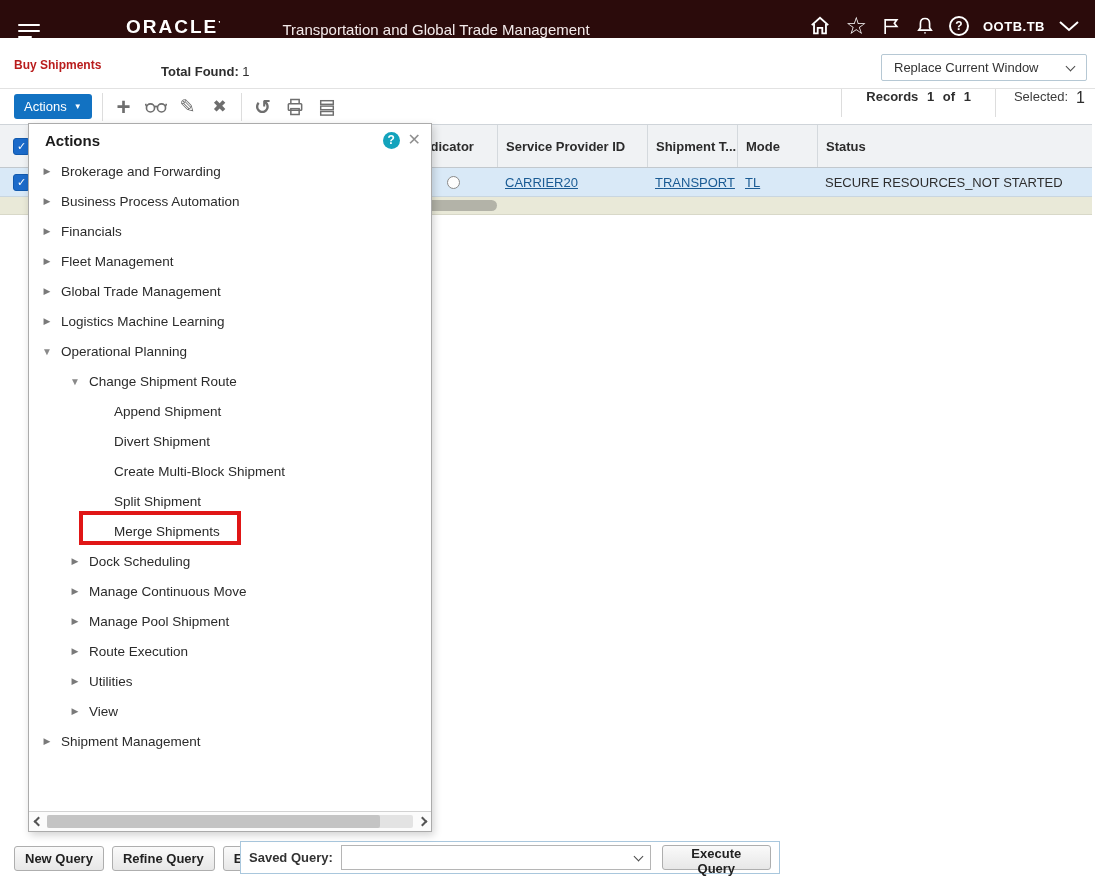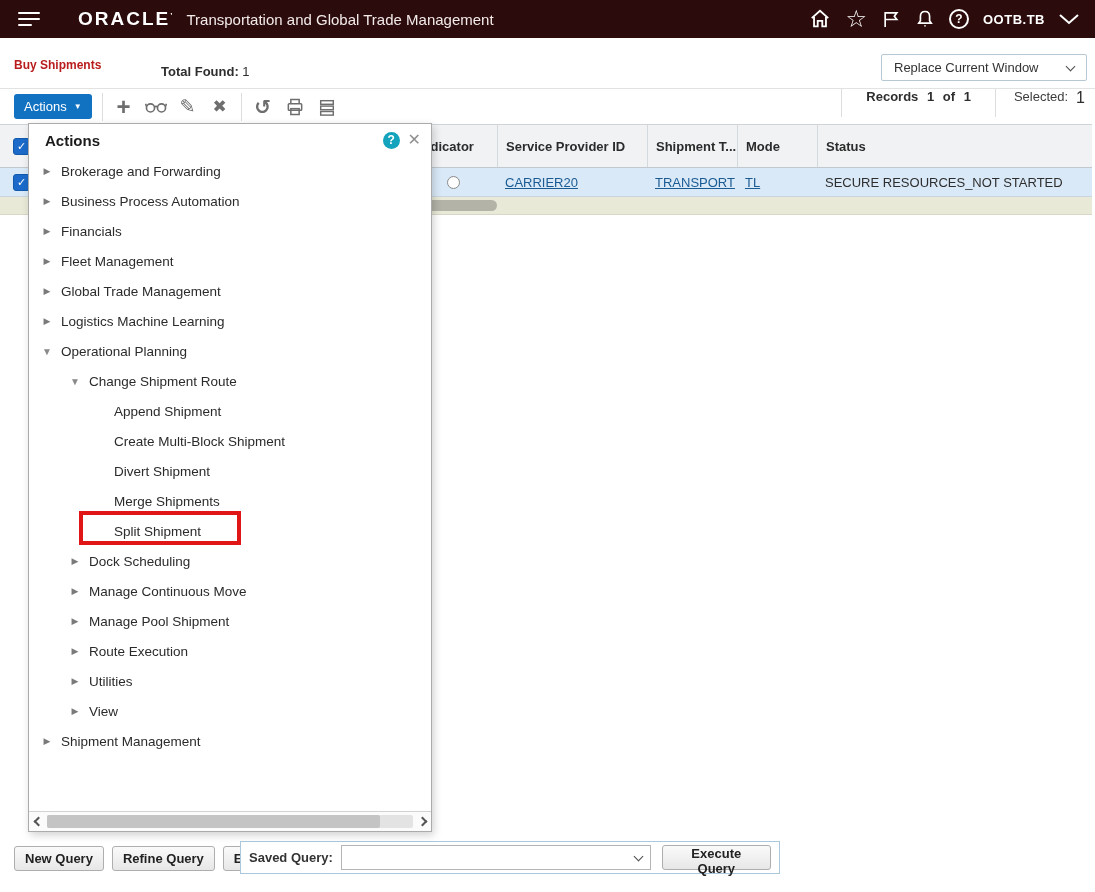--- a/index.html
+++ b/index.html
@@ -1,21 +1,21 @@
 <!DOCTYPE html>
 <html><head>
 <meta charset="utf-8">
 <style>
   * { margin:0; padding:0; box-sizing:border-box; }
   html,body { background:#ffffff; }
   body { font-family:"Liberation Sans","DejaVu Sans",sans-serif; color:#2e2e2e; }
   .app { position:relative; width:1095px; height:892px; background:#fff; overflow:hidden; }
 
   
-  .topbar { position:absolute; top:0; left:0; width:1095px; height:38px; background:#2b0b0b; display:flex; align-items:center; }
+  .topbar { position:absolute; top:0; left:0; width:1095px; height:38px; background:#2b0b0b; display:flex; align-items:flex-end;gap:48px; }
   .hamburger { width:22px; height:14px; margin-left:18px; display:flex; flex-direction:column; justify-content:space-between; cursor:pointer; }
   .hamburger span { display:block; height:2px; background:#fff; border-radius:2px; }
   .hamburger span:nth-child(1){ width:22px; } .hamburger span:nth-child(2){ width:22px; } .hamburger span:nth-child(3){ width:14px; }
   .brand { color:#fff; font-size:19px; font-weight:700; letter-spacing:2px; margin-left:38px; }
   .brand sup { font-size:8px; }
   .app-title { color:#f3eaea; font-size:15px; margin-left:12px; white-space:nowrap; }
   .topbar-right { margin-left:auto; display:flex; align-items:center; gap:14px; padding-right:16px; }
   .tb-icon { color:#fff; display:flex; align-items:center; justify-content:center; }
   .search-pill { display:flex; align-items:center; width:248px; height:27px; border:1.5px solid #f1e6e6; border-radius:14px; padding:0 10px; background:transparent; }
   .search-pill input { flex:1; background:transparent; border:none; outline:none; color:#e9dcdc; font-size:13px; font-family:inherit; }
@@ -283,33 +283,33 @@
         <div class="tree-item level-2">
           <span class="tri expanded">▼</span>
           <span class="tree-label">Change Shipment Route</span>
         </div>
         <div class="tree-item level-3">
           <span class="tri leaf"></span>
           <span class="tree-label">Append Shipment</span>
         </div>
         <div class="tree-item level-3">
           <span class="tri leaf"></span>
+          <span class="tree-label">Divert Shipment</span>
+        </div>
+        <div class="tree-item level-3">
+          <span class="tri leaf"></span>
           <span class="tree-label">Create Multi-Block Shipment</span>
         </div>
         <div class="tree-item level-3">
           <span class="tri leaf"></span>
-          <span class="tree-label">Divert Shipment</span>
+          <span class="tree-label">Split Shipment</span>
         </div>
         <div class="tree-item level-3">
           <span class="tri leaf"></span>
           <span class="tree-label">Merge Shipments</span>
-        </div>
-        <div class="tree-item level-3">
-          <span class="tri leaf"></span>
-          <span class="tree-label">Split Shipment</span>
         </div>
         <div class="tree-item level-2">
           <span class="tri collapsed">▶</span>
           <span class="tree-label">Dock Scheduling</span>
         </div>
         <div class="tree-item level-2">
           <span class="tri collapsed">▶</span>
           <span class="tree-label">Manage Continuous Move</span>
         </div>
         <div class="tree-item level-2">

